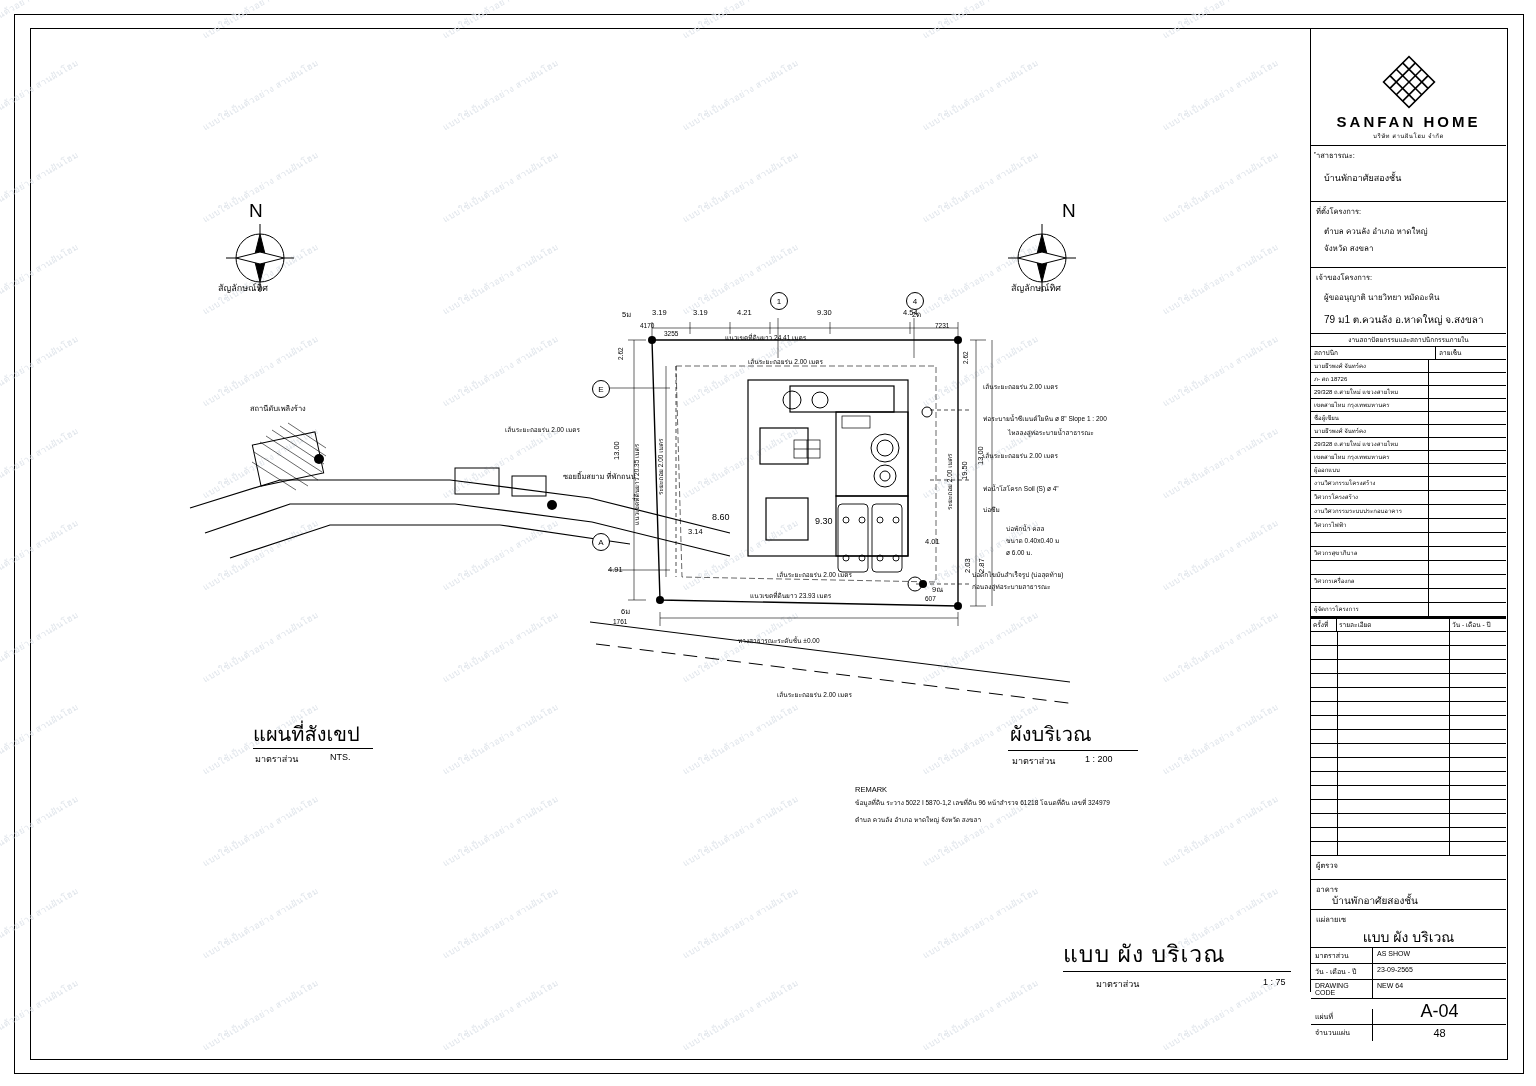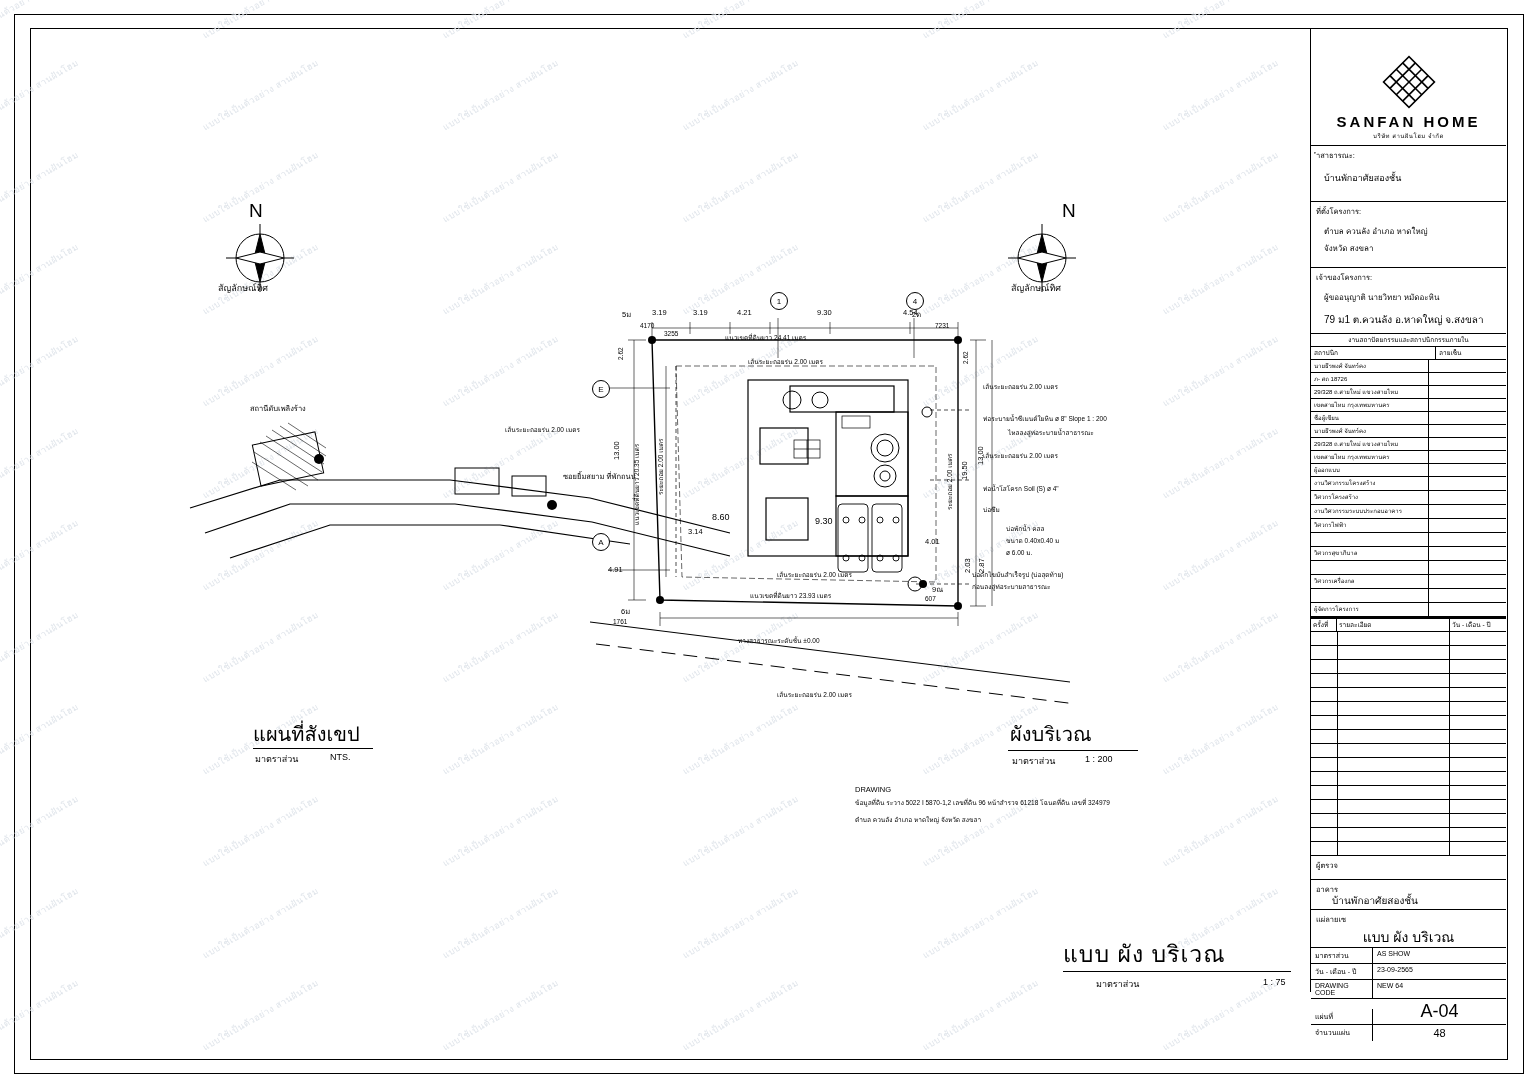--- a/index.html
+++ b/index.html
@@ -358,21 +358,21 @@
   <div class="t" style="left:1010px;top:718px;font-size:20px;">ผังบริเวณ</div>
   <div class="t t9" style="left:1012px;top:754px;">มาตราส่วน</div>
   <div class="t t9" style="left:1085px;top:754px;">1 : 200</div>
   <div style="position:absolute;left:1008px;top:750px;width:130px;border-top:1px solid #000;"></div>
 
   <div class="t" style="left:1063px;top:936px;font-size:23px;letter-spacing:1px;">แบบ  ผัง  บริเวณ</div>
   <div class="t t9" style="left:1096px;top:977px;">มาตราส่วน</div>
   <div class="t t9" style="left:1263px;top:977px;">1 : 75</div>
   <div style="position:absolute;left:1063px;top:971px;width:228px;border-top:1px solid #000;"></div>
 
-  <div class="t t7" style="left:855px;top:785px;">DRAWING</div>
+  <div class="t t7" style="left:855px;top:785px;">REMARK</div>
   <div class="t t6" style="left:855px;top:798px;">ข้อมูลที่ดิน    ระวาง 5022 I 5870-1,2 เลขที่ดิน 96 หน้าสำรวจ 61218 โฉนดที่ดิน เลขที่ 324979</div>
   <div class="t t6" style="left:855px;top:815px;">ตำบล ควนลัง อำเภอ หาดใหญ่ จังหวัด สงขลา</div>
 
   <div class="tb">
 
     <div class="logo-box">
       <div class="logo-mark">
         <svg width="54" height="54" viewBox="0 0 54 54" style="position:static;">
           <g transform="rotate(45 27 27)" stroke="#000" stroke-width="1.6" fill="none">
             <rect x="9" y="9" width="36" height="36"></rect>

